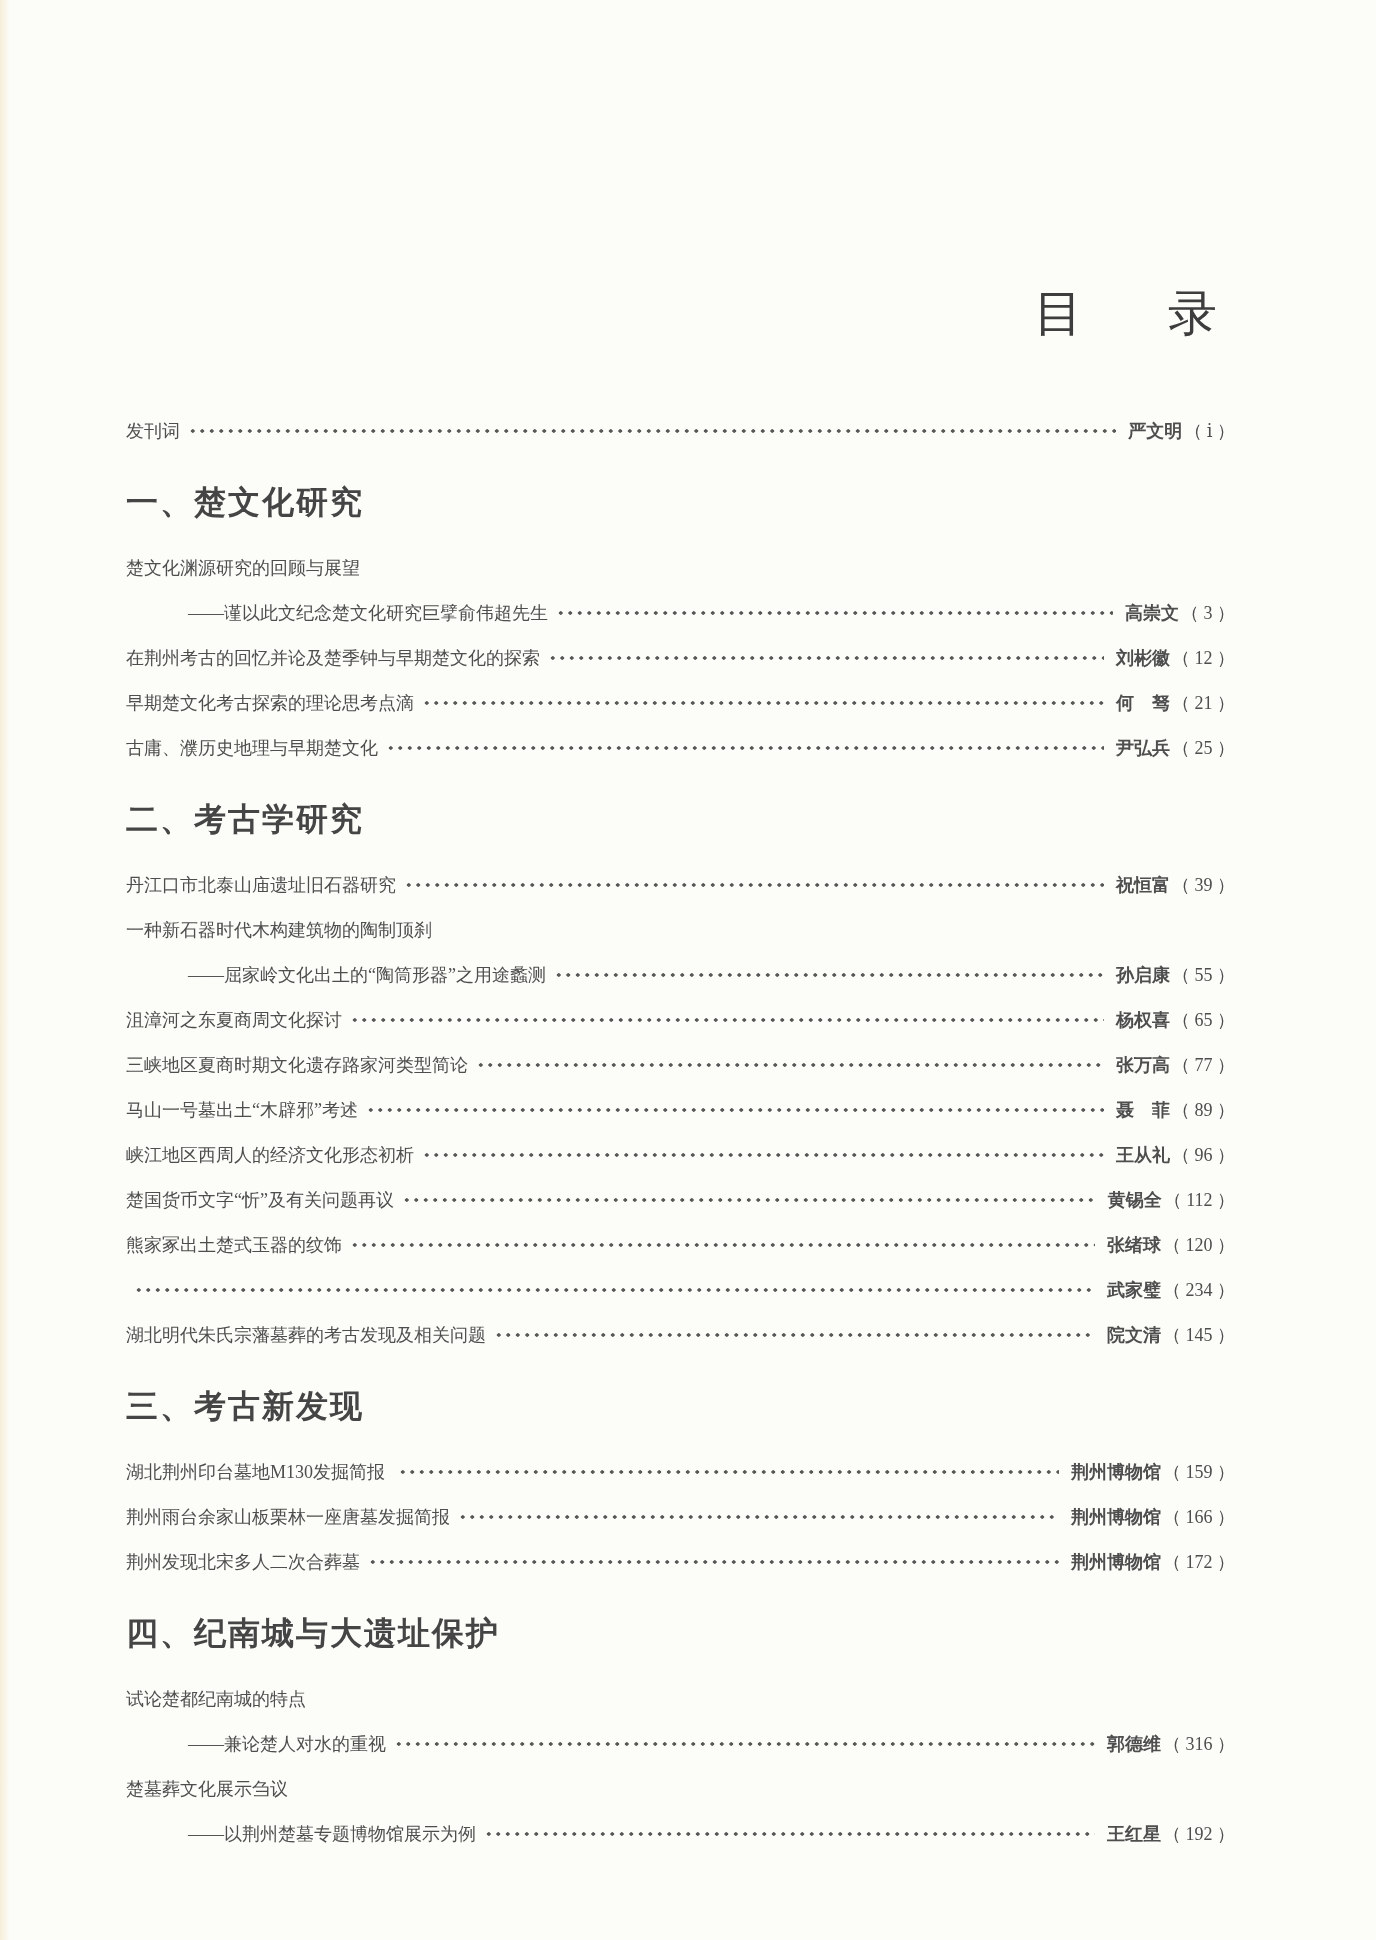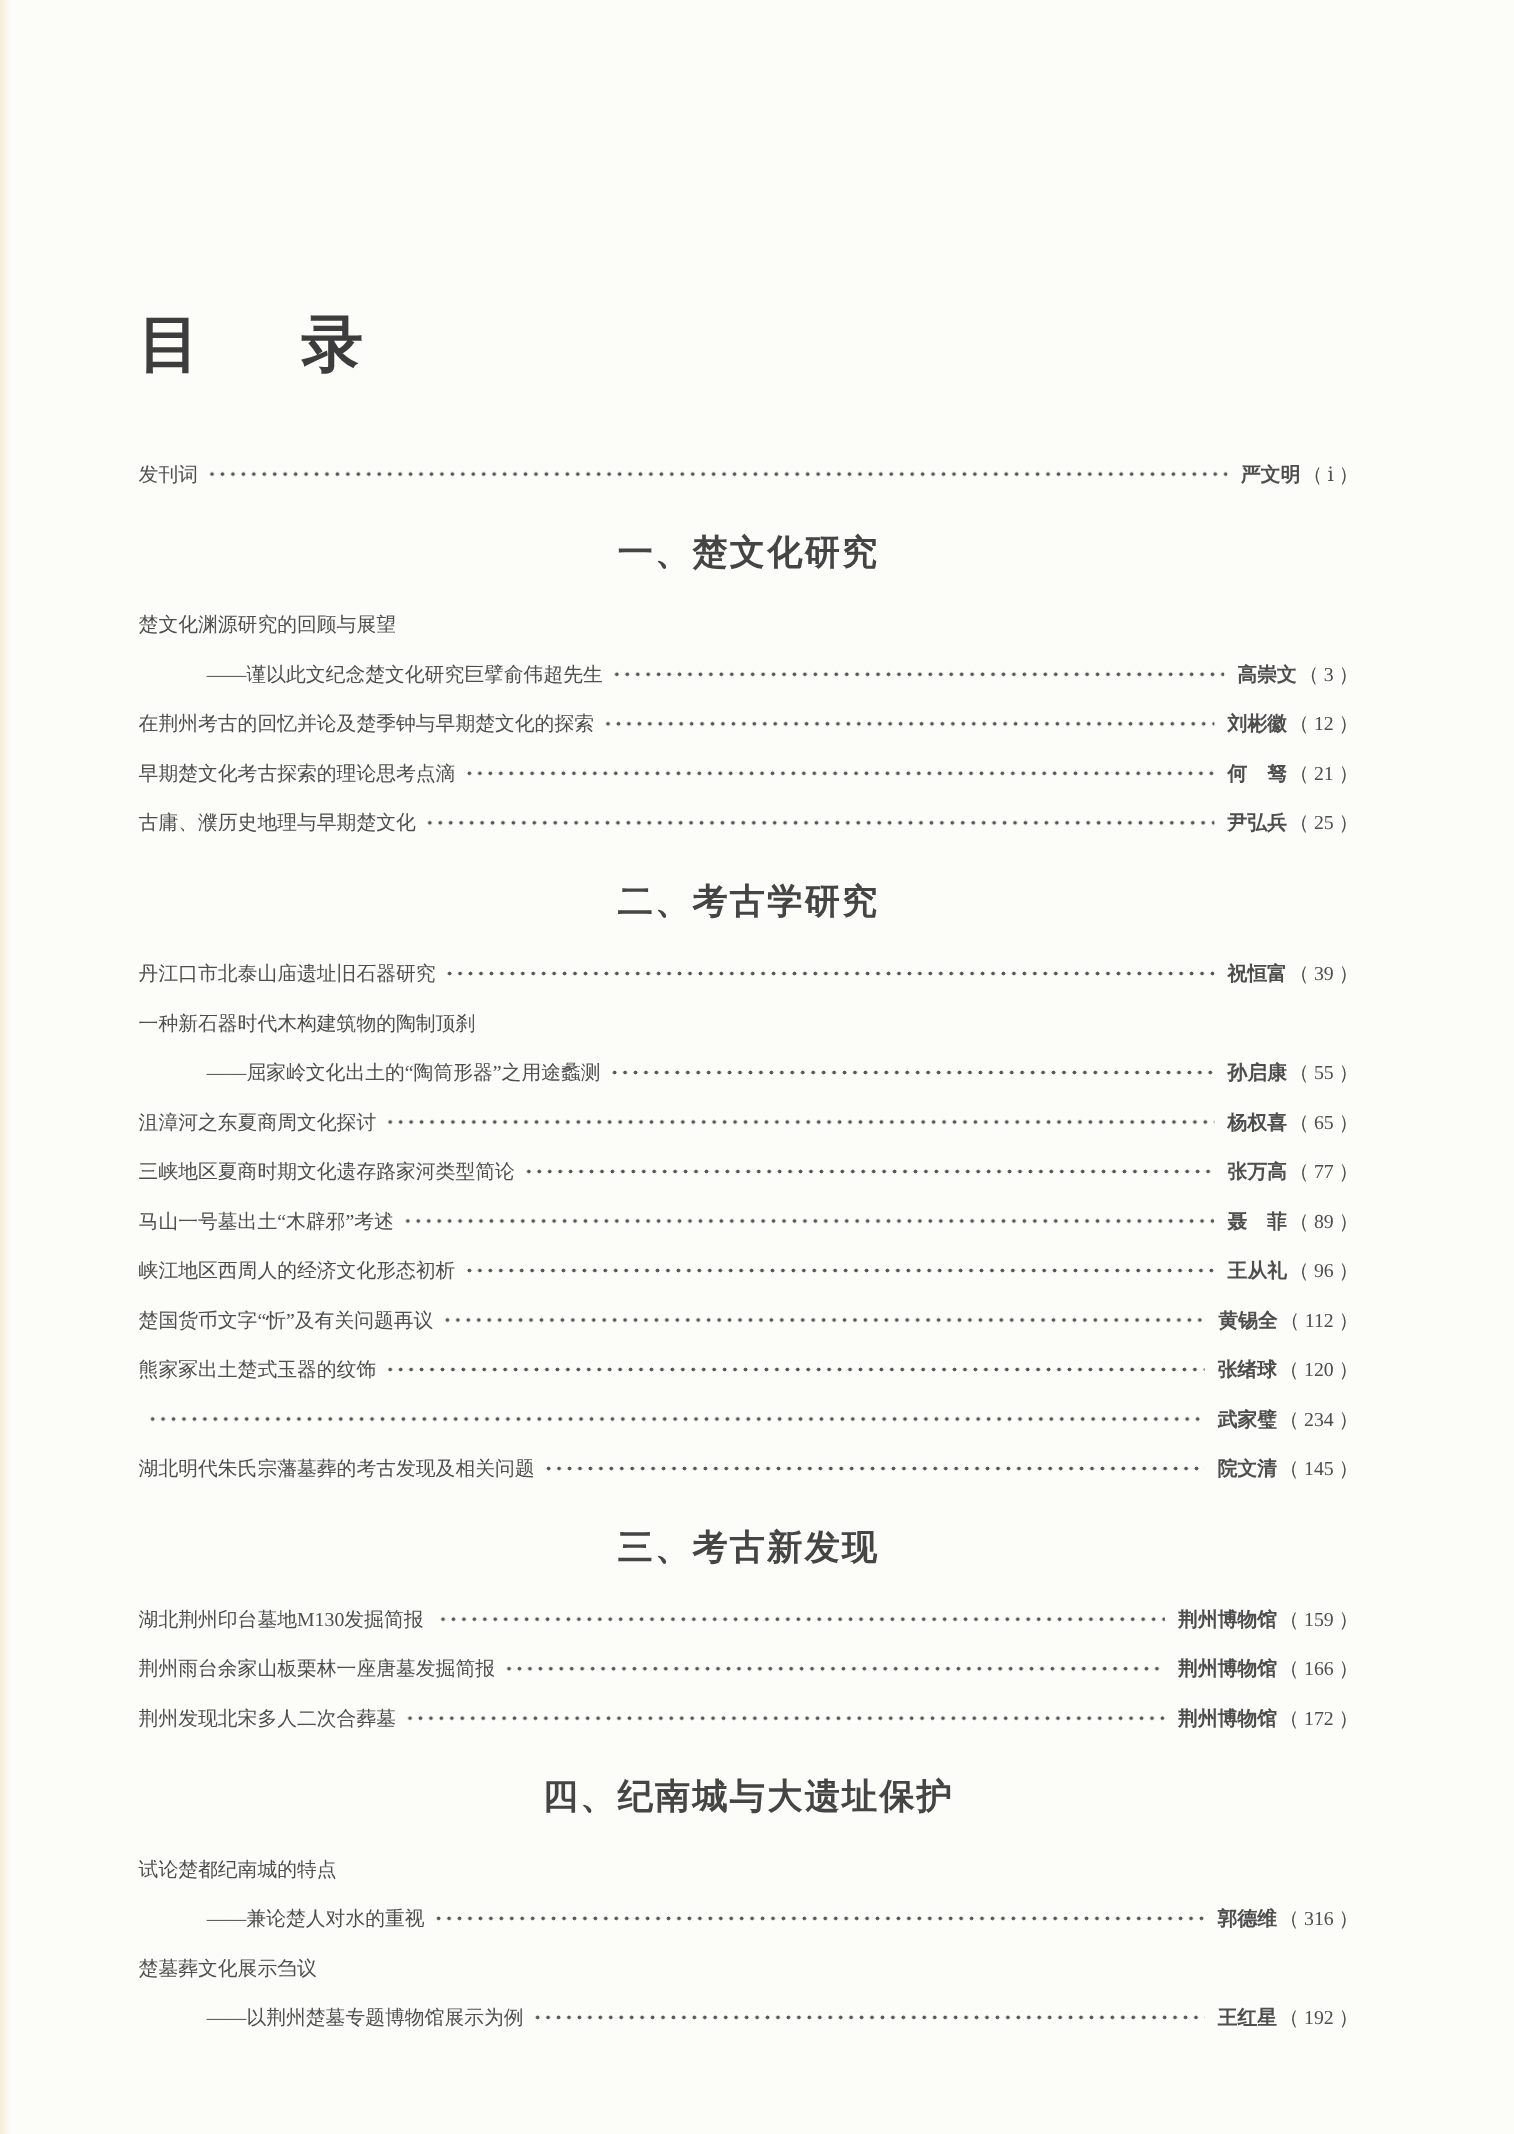--- a/index.html
+++ b/index.html
@@ -18,32 +18,32 @@
     padding:283px 141px 0 126px;
   }
   
   .page::before{
     content:"";
     position:absolute;left:0;top:0;bottom:0;width:10px;
     background:linear-gradient(to right,#f6eed8,rgba(246,238,216,0));
     pointer-events:none;
   }
   .doc-title{
-    text-align:left;
-    font-weight:bold;
-    font-size:56px;
+    text-align:right;
+    font-weight:normal;
+    font-size:49px;
     line-height:62px;
     height:62px;
     letter-spacing:18px;
     color:#3d3d3d;
     margin:0 0 63px 0;
     white-space:pre;
   }
   .section-heading{
-    text-align:center;
+    text-align:left;
     font-family:"Liberation Sans","DejaVu Sans",sans-serif;
     font-weight:bold;
     font-size:32px;
     line-height:34px;
     height:34px;
     letter-spacing:2px;
     color:#454545;
     margin:32px 0 26px 0;
   }
   .toc-row{

